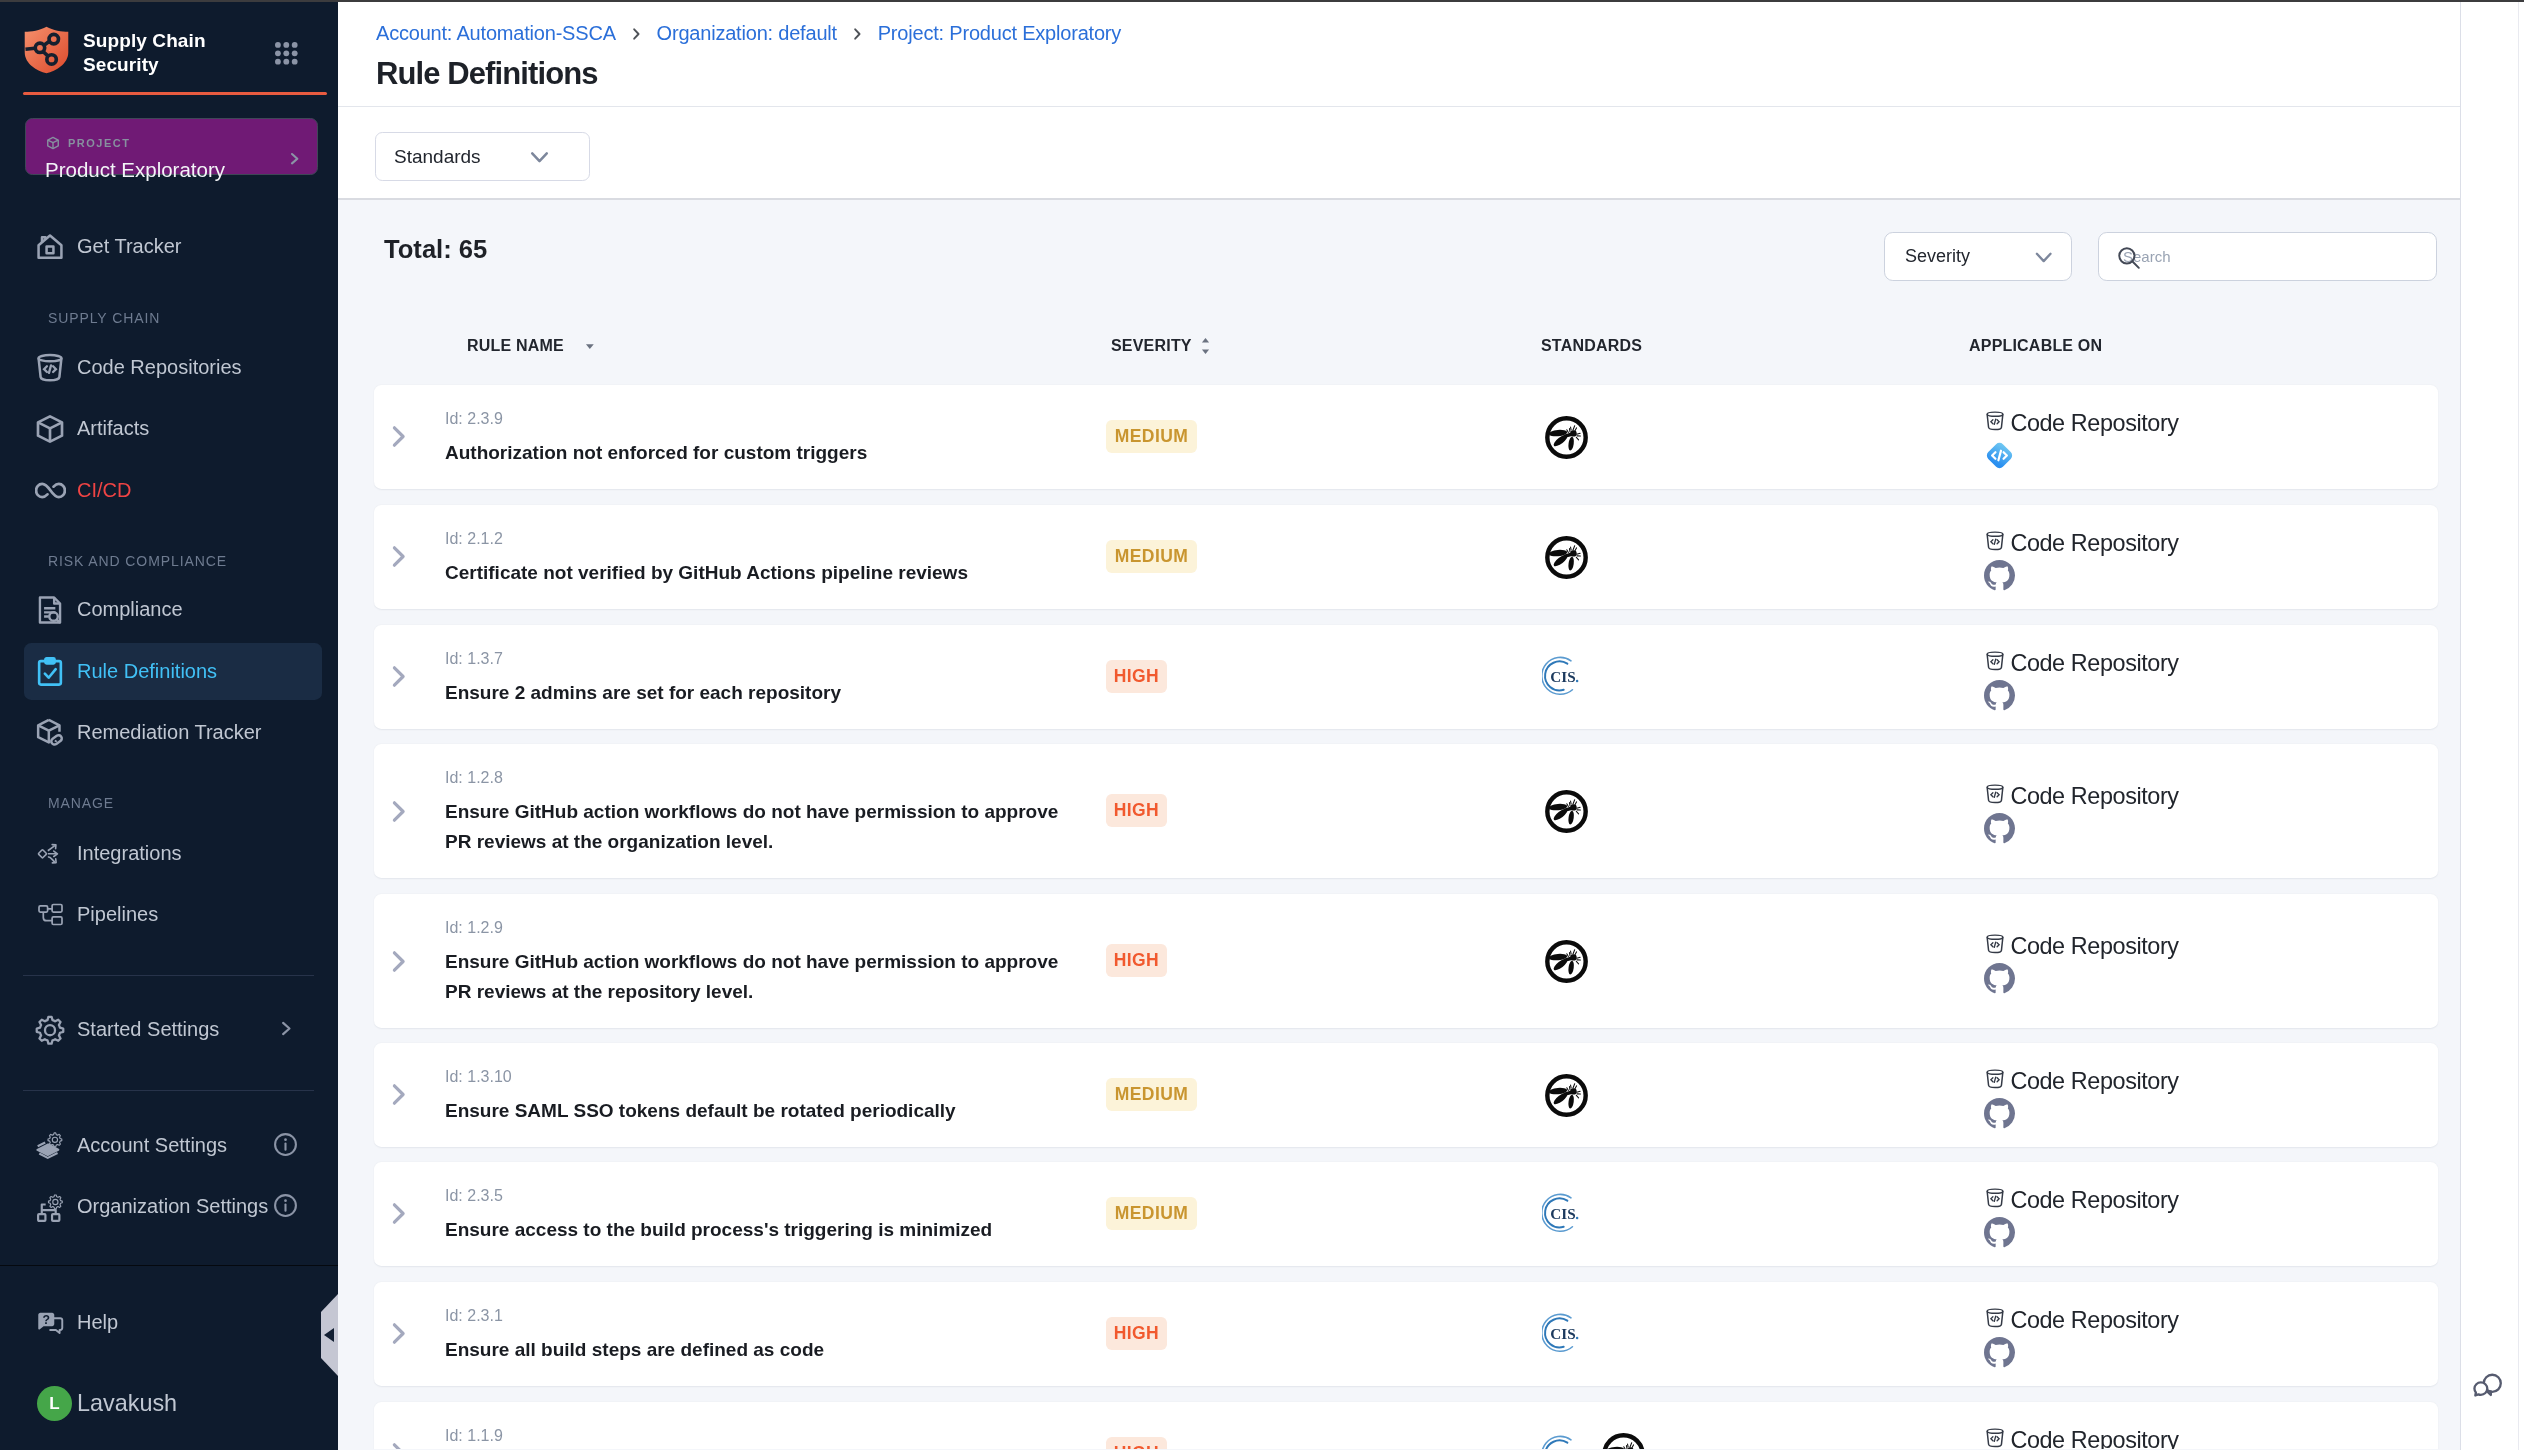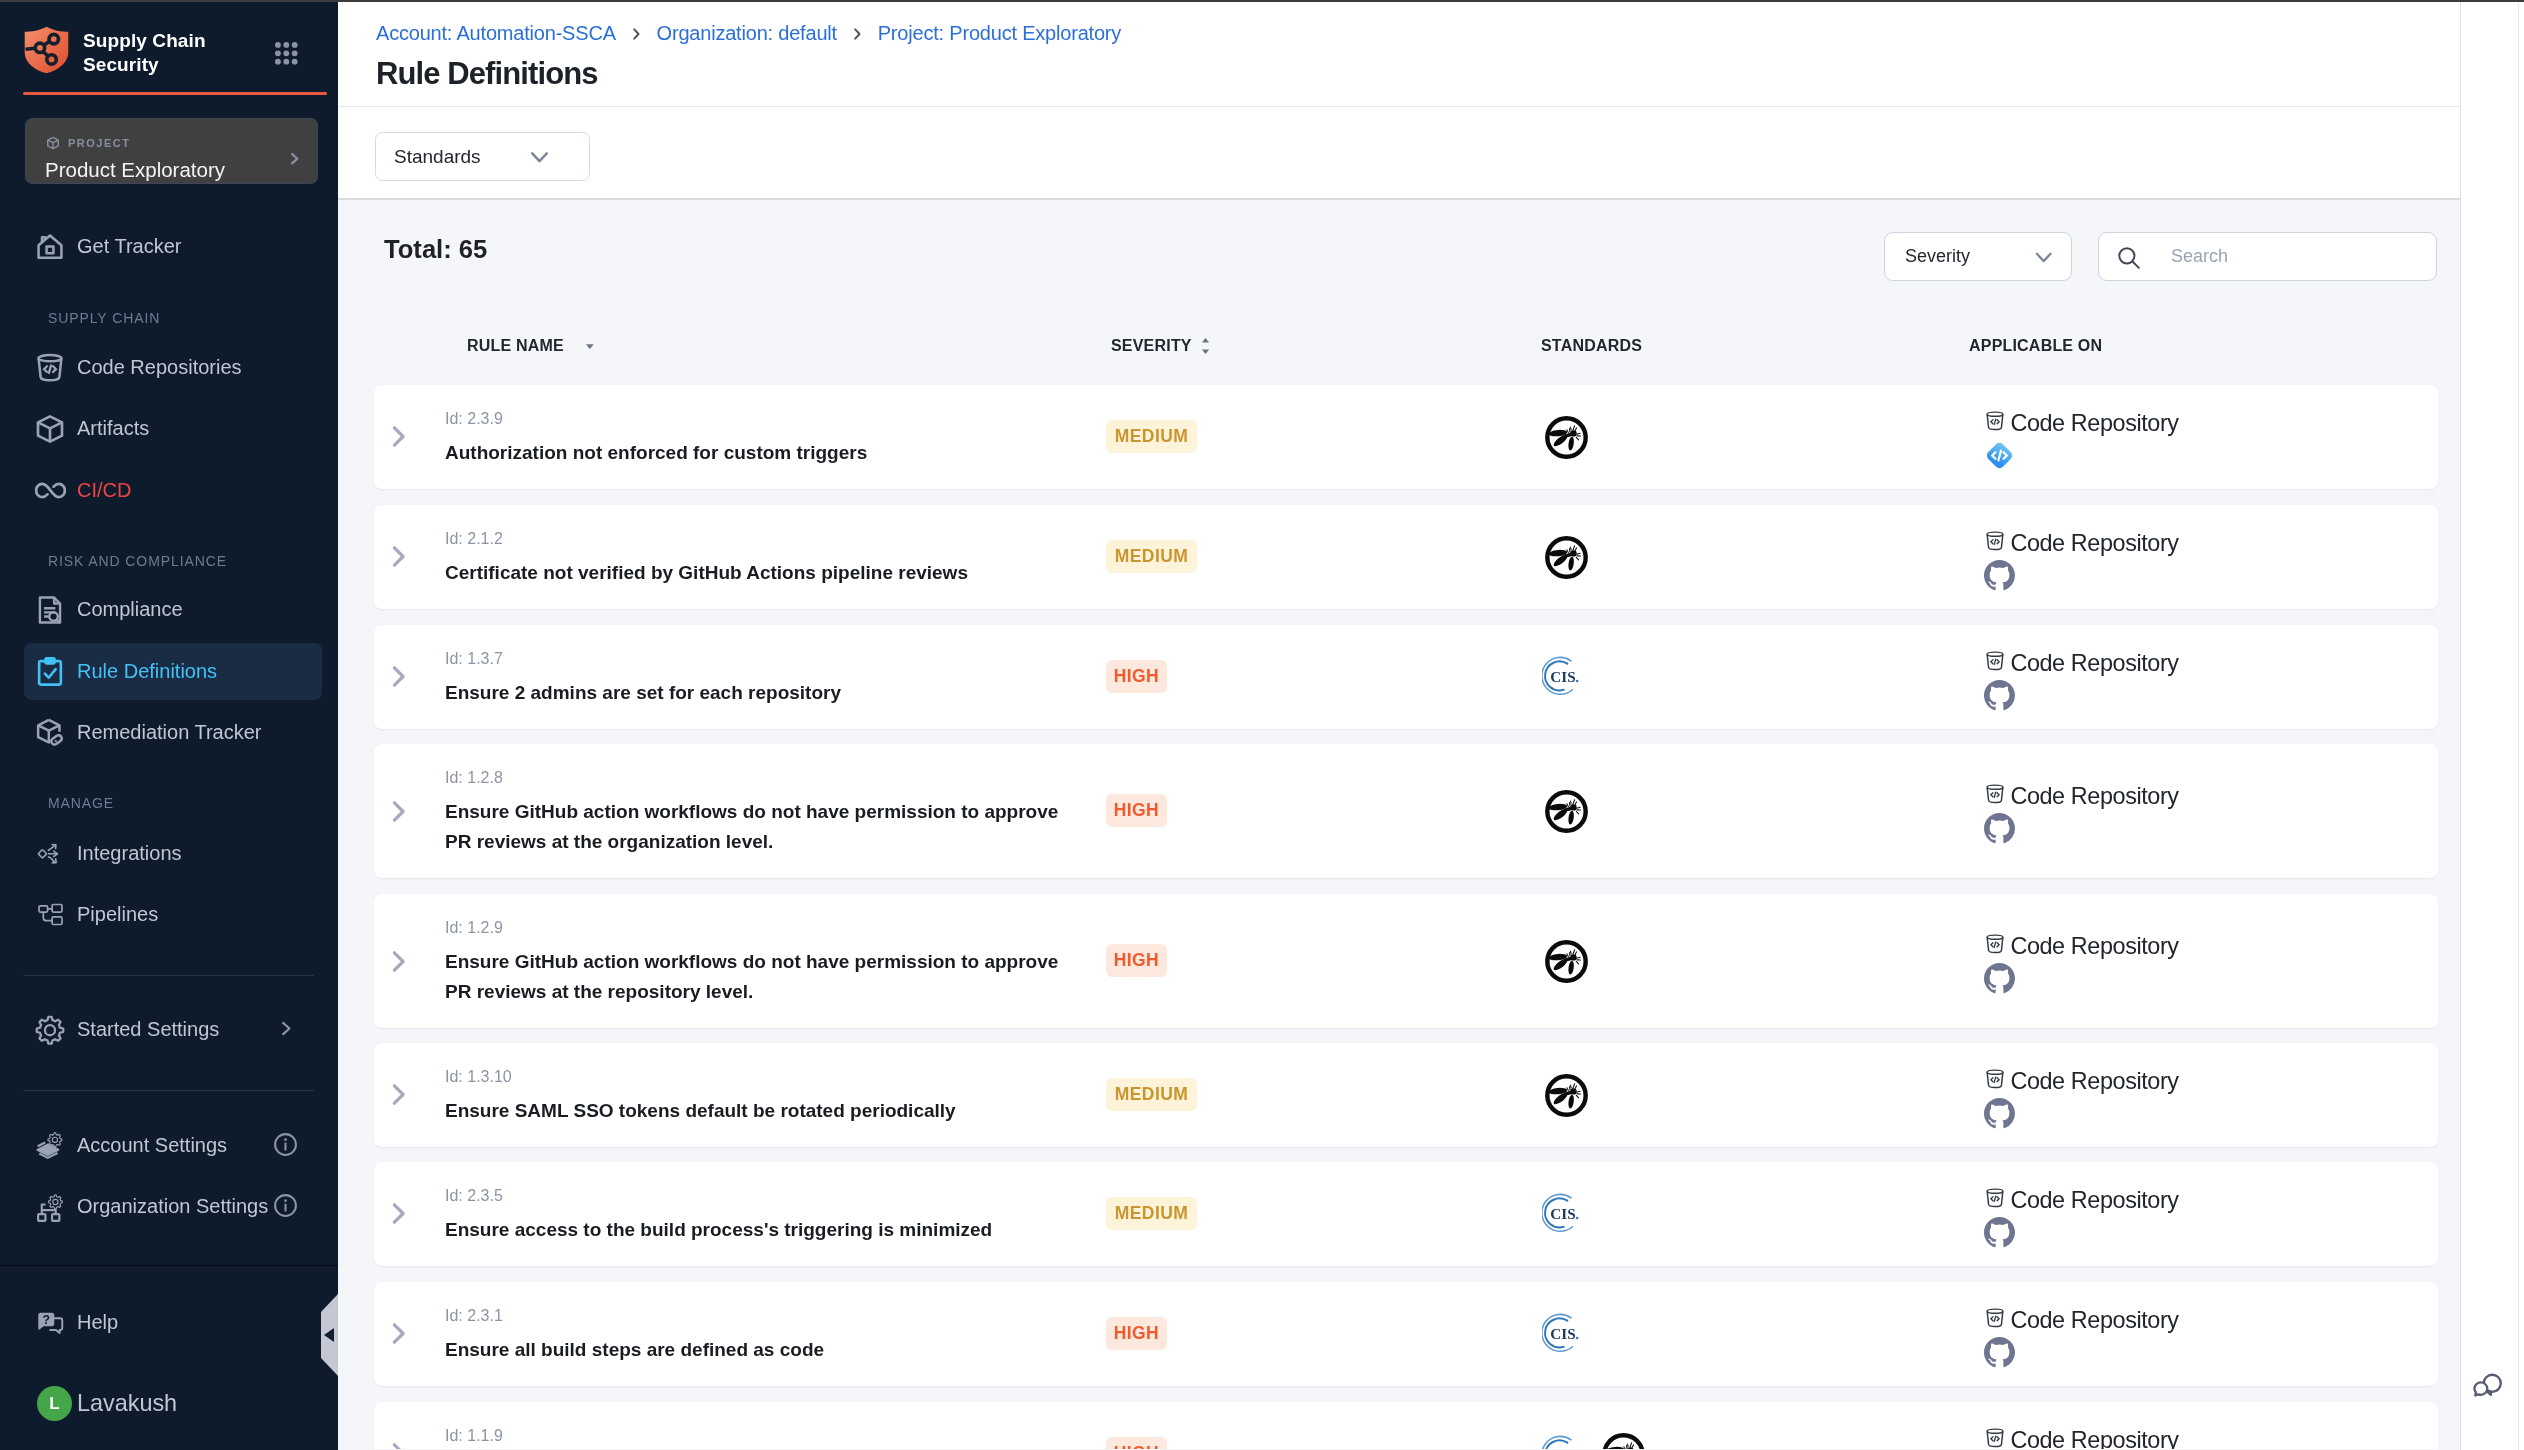--- a/index.html
+++ b/index.html
@@ -4,21 +4,21 @@
 *{margin:0;padding:0;box-sizing:border-box}
 html,body{width:2525px;height:1451px;overflow:hidden;font-family:"Liberation Sans",sans-serif;background:#fff}
 #stage{position:relative;width:2525px;height:1451px}
 #topstrip{position:absolute;left:0;top:0;width:2525px;height:1.5px;background:#3c3c3e;z-index:50}
 
 #sidebar{position:absolute;left:0;top:0;width:338px;height:1451px;background:#0e1b2d}
 #sidebar .logo{position:absolute;left:24px;top:26px;width:45px;height:48px}
 #sidebar .brand{position:absolute;left:83px;top:28.5px;color:#fff;font-size:19px;font-weight:700;line-height:24px;letter-spacing:0.1px}
 #gridicon{position:absolute;left:275px;top:42px}
 #orangeline{position:absolute;left:23.4px;top:92px;width:304px;height:2.9px;background:#e85b40;border-radius:1.5px}
-#projcard{position:absolute;left:25px;top:118px;width:293px;height:66px;background:#404040;border:1.5px solid #3e4757;border-radius:7.3px}
+#projcard{position:absolute;left:25px;top:118px;width:293px;height:57px;background:#701a75;border:1.5px solid #3e4757;border-radius:7.3px}
 #projcard .plabel{position:absolute;left:42px;top:18px;font-size:11px;font-weight:700;letter-spacing:1.5px;color:#87909f}
 #projcard .pname{position:absolute;left:19px;top:39px;font-size:20.5px;color:#f2f4f7}
 #projcard .pcube{position:absolute;left:20px;top:17px}
 #projcard .pchev{position:absolute;left:260px;top:28px}
 .navitem{position:absolute;left:0;width:338px;height:61px;display:flex;align-items:center}
 .navitem .nicon{position:absolute;left:34px;width:32px;height:32px;display:flex;align-items:center;justify-content:center}
 .navitem .nlabel{position:absolute;left:77px;font-size:20px;color:#c0c7d2}
 .navsec{position:absolute;left:48px;width:278px;font-size:14px;letter-spacing:0.9px;color:#6e7b90}
 .active-pill{position:absolute;left:24px;width:298px;height:57px;background:#1a2c44;border-radius:7.3px}
 .navdiv{position:absolute;left:22.6px;width:291px;height:0.7px;background:#27334a}
@@ -34,21 +34,21 @@
 #hdrline{position:absolute;left:0;top:106px;width:2122px;height:0.7px;background:#e3e6ec}
 #stdbtn{position:absolute;left:37px;top:132px;width:215px;height:49px;background:#fff;border:1.5px solid #d7dae6;border-radius:7.3px;display:flex;align-items:center}
 #stdbtn span{margin-left:18px;font-size:19px;color:#22262e}
 #stdbtn svg{position:absolute;right:37px}
 #graybg{position:absolute;left:0;top:198px;width:2122px;height:1253px;background:#f4f6fa;border-top:2.2px solid #d9dbe1}
 #total{position:absolute;left:46px;top:235px;font-size:25.6px;font-weight:700;color:#1e2127}
 #sevsel{position:absolute;left:1546px;top:232px;width:188px;height:49px;background:#fff;border:1.5px solid #ccd2de;border-radius:8.8px;display:flex;align-items:center}
 #sevsel span{margin-left:20px;font-size:18px;color:#22262e;font-weight:500}
 #sevsel svg{position:absolute;right:15.3px}
 #searchbox{position:absolute;left:1760px;top:232px;width:339px;height:49px;background:#fff;border:1.5px solid #ccd2de;border-radius:8.8px;display:flex;align-items:center}
-#searchbox .ph{margin-left:72px;font-size:18px;color:#99a3b3}
+#searchbox .ph{margin-left:24px;font-size:15px;color:#99a3b3}
 #searchbox svg{position:absolute;left:17px;top:12.4px}
 .th{position:absolute;top:337px;font-size:16px;font-weight:700;color:#22262e;letter-spacing:0.2px;display:flex;align-items:center;gap:8px}
 
 .row{position:absolute;left:36px;width:2064px;background:#fff;border-radius:7.3px;box-shadow:0 0.7px 1.5px rgba(20,30,60,.07)}
 .row .rchev{position:absolute;left:16px}
 .row .rid{position:absolute;left:71px;font-size:16px;color:#8b95a5}
 .row .rname{position:absolute;left:71px;font-size:19px;font-weight:700;color:#191c22;line-height:30px;letter-spacing:0px}
 .pill{position:absolute;left:732px;height:33px;border-radius:5.8px;font-size:17.5px;font-weight:700;letter-spacing:0.4px;display:flex;align-items:center;justify-content:center}
 .pill.med{width:91px;background:#fcf3d9;color:#c9952f}
 .pill.high{width:61px;background:#fce8dc;color:#f1592e}

